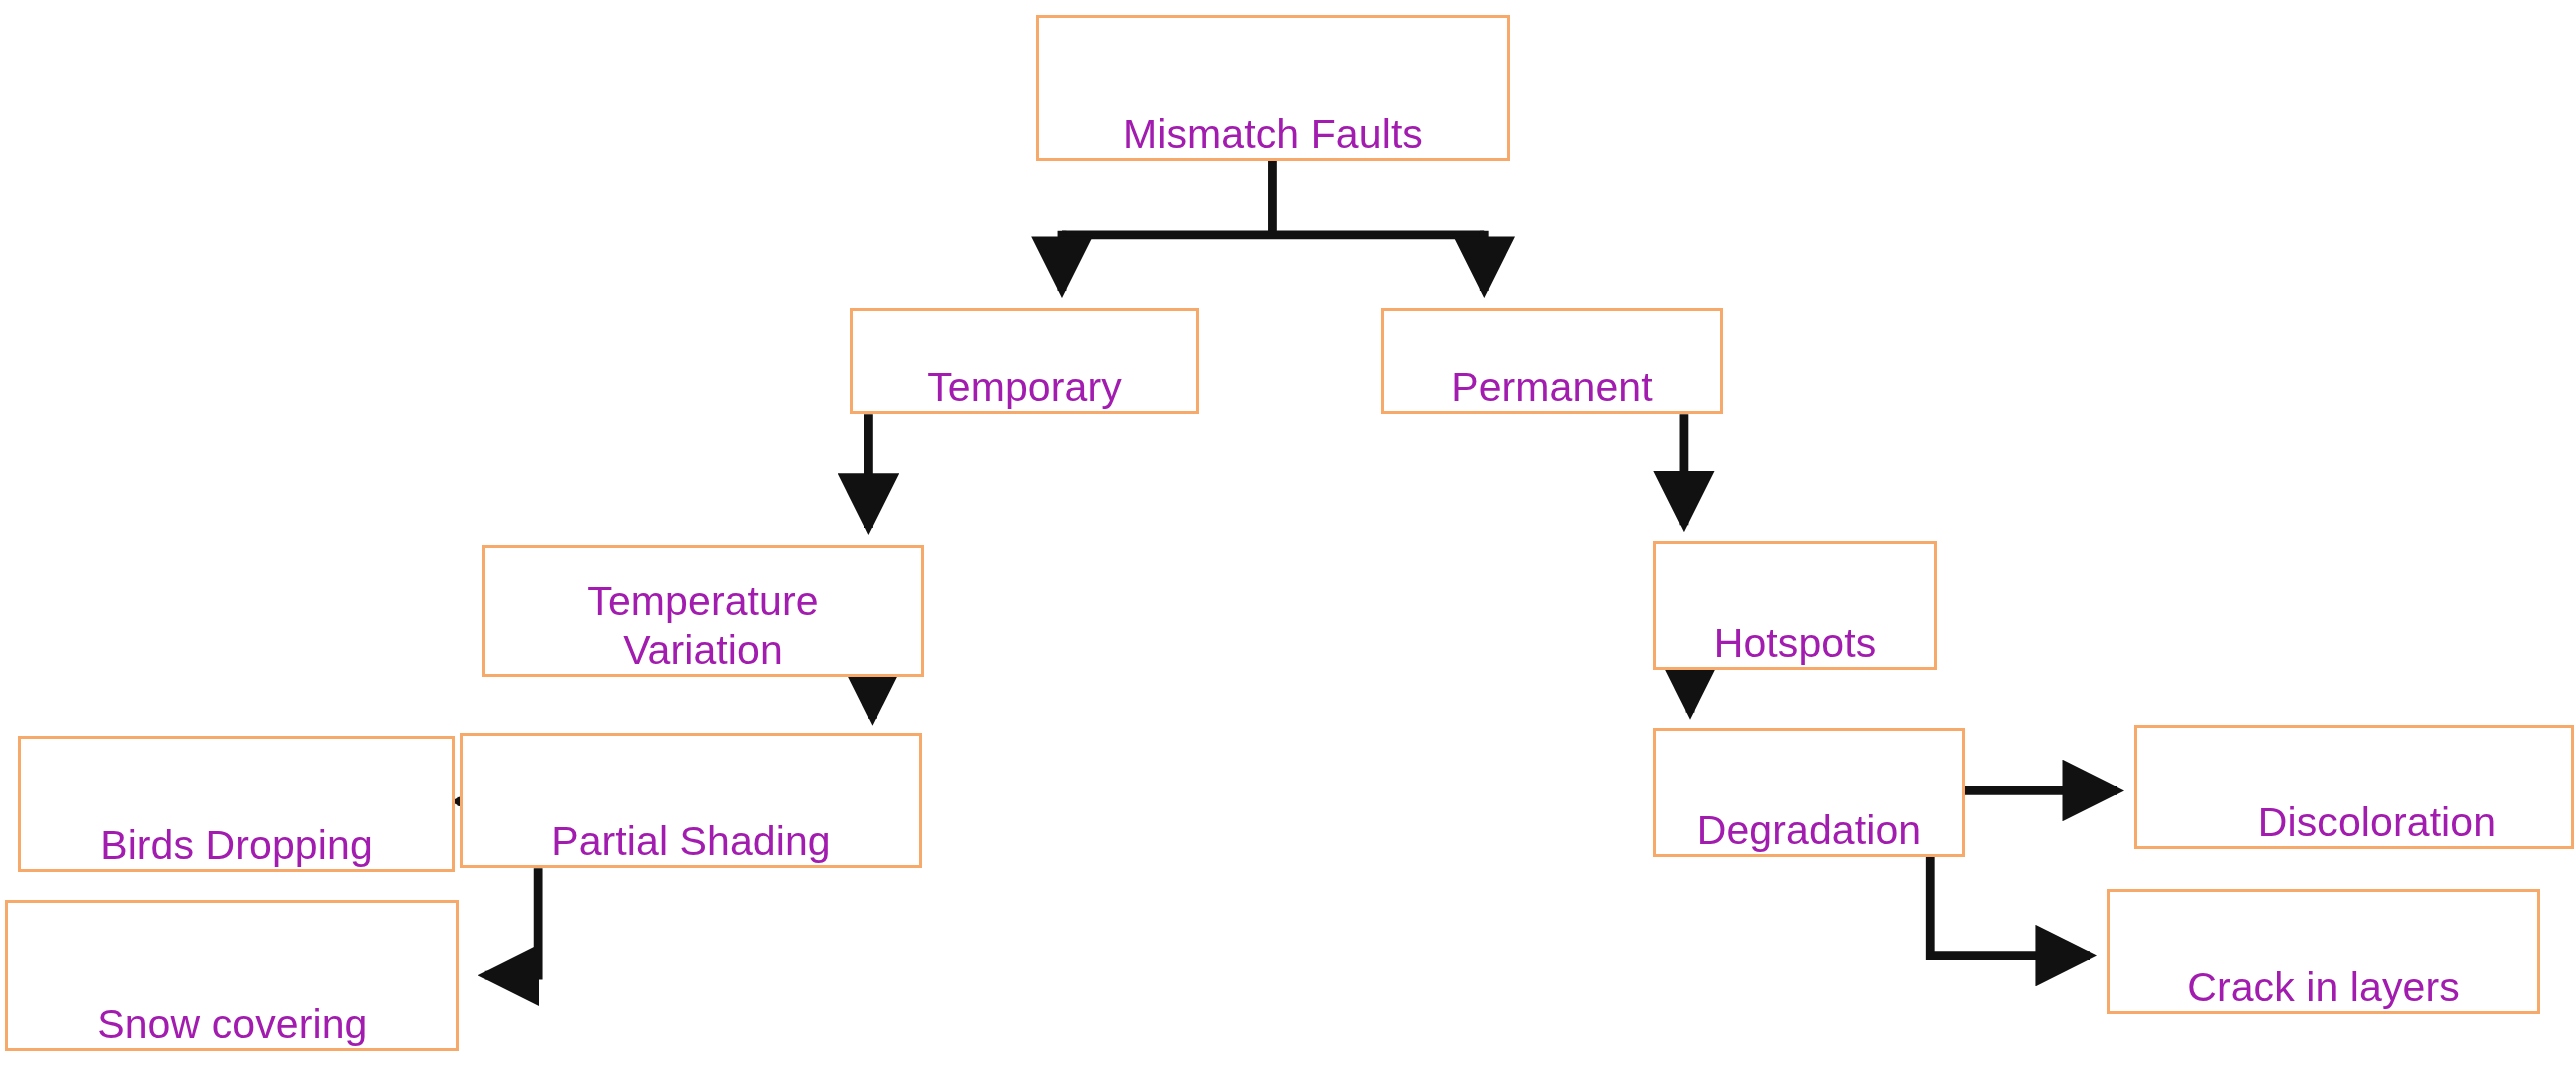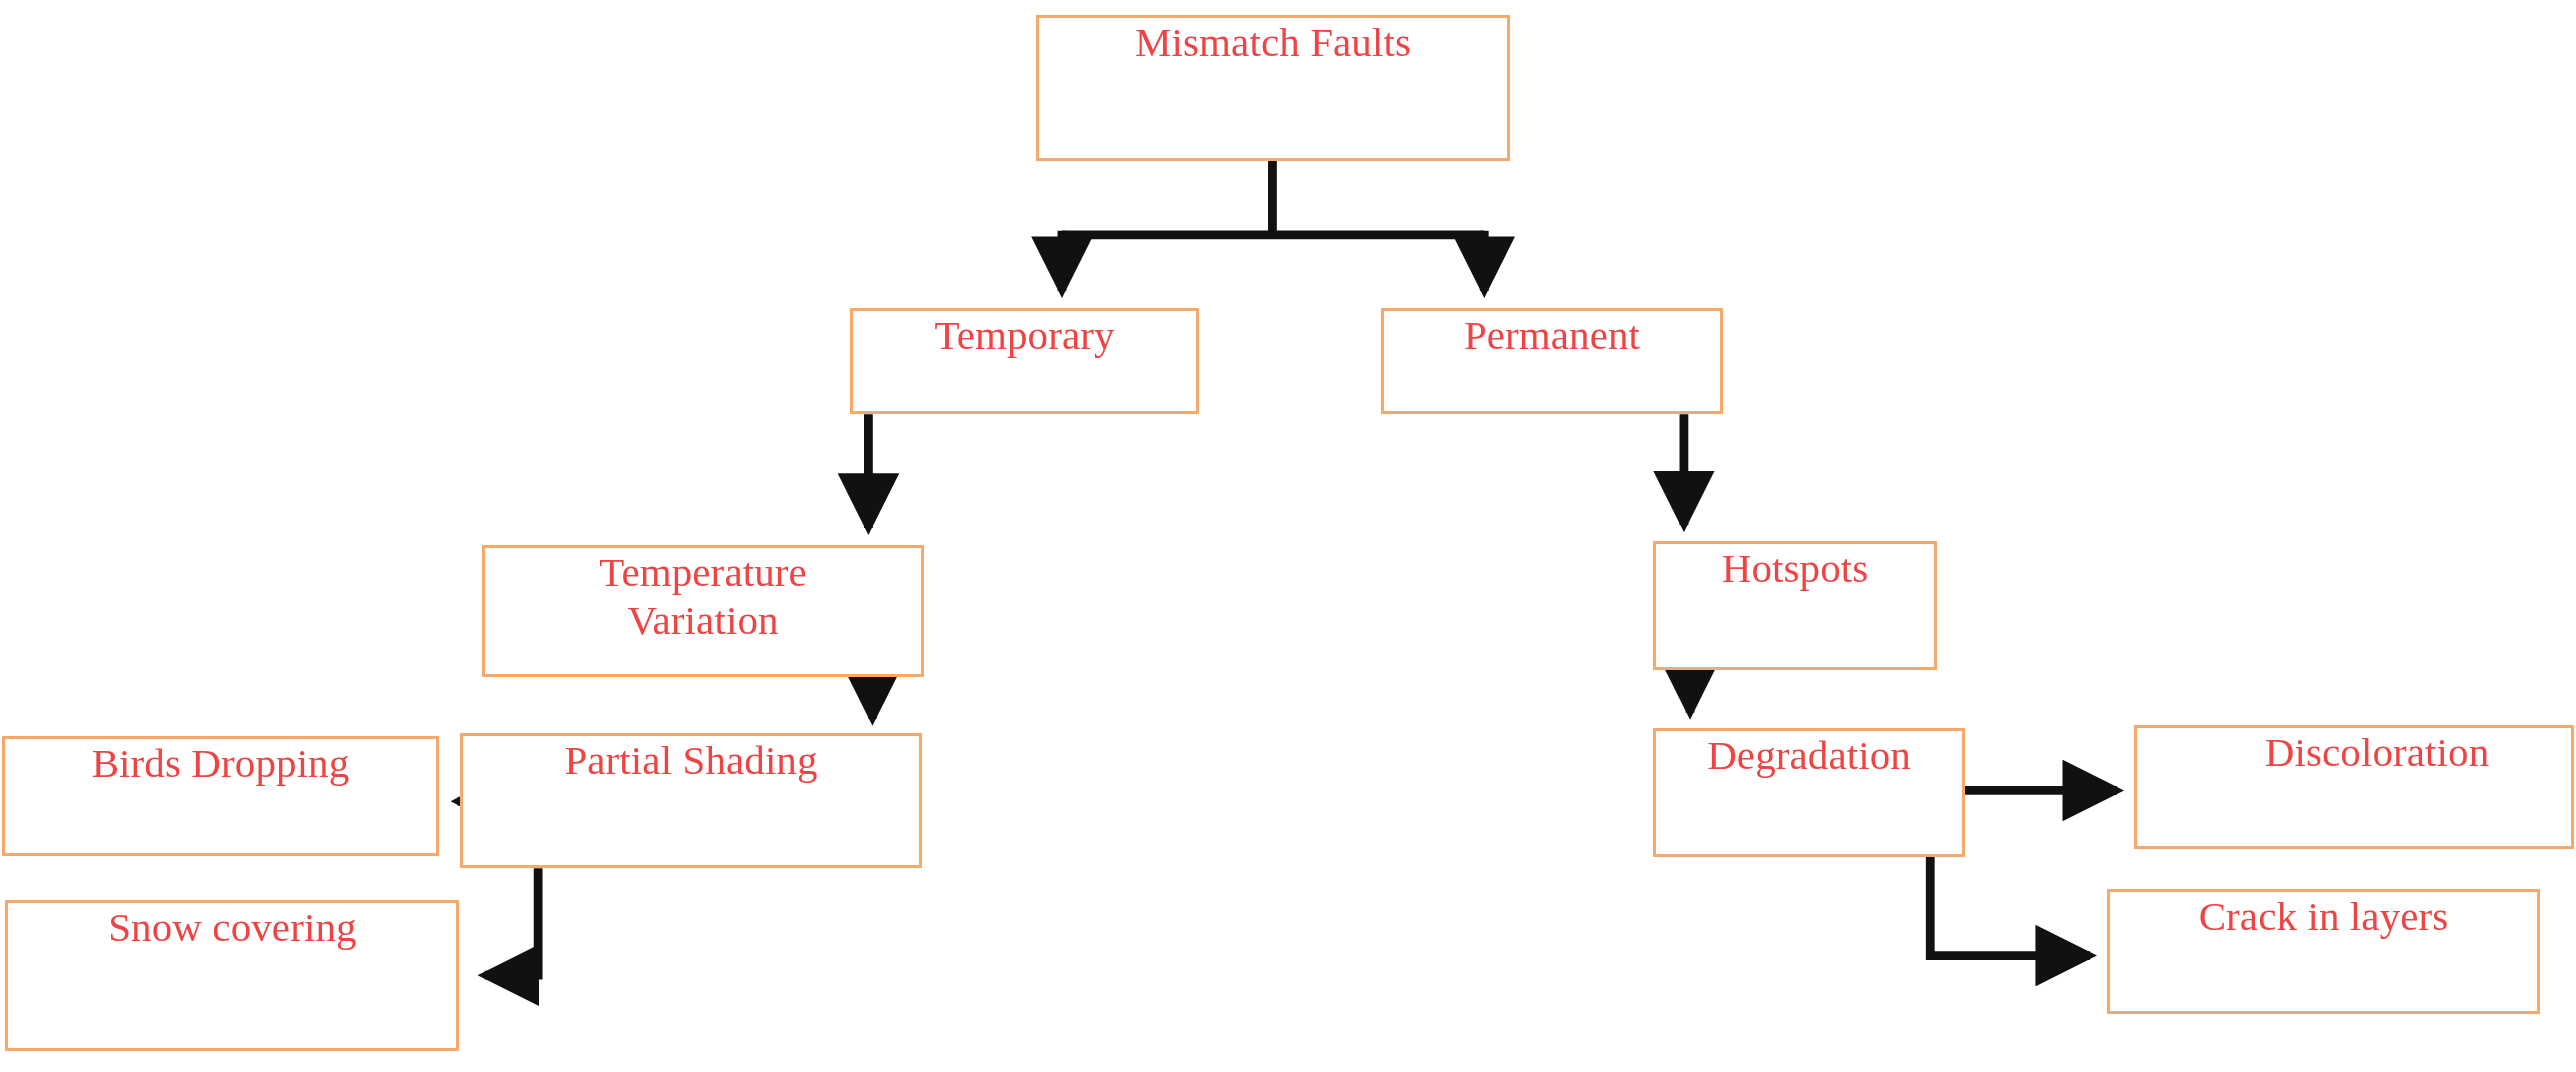--- a/index.html
+++ b/index.html
@@ -22,29 +22,28 @@
     width: 2576px;
     height: 1072px;
     pointer-events: none;
   }
   .node {
     position: absolute;
     box-sizing: border-box;
     background: #ffffff;
     border: 3.4px solid #F7A96A;
     display: flex;
-    align-items: flex-start;
+    align-items: flex-end;
     justify-content: center;
     text-align: center;
-    color: #ef4444;
+    color: #a21caf;
     font-size: 41px;
     line-height: 1.18;
     letter-spacing: 0.1px;
     z-index: 3;
-    font-family: Liberation Serif, serif;
   }
   .node span { display: block; white-space: pre-line; }
 </style>
 </head>
 <body>
 
 <div id="canvas">
 
   <svg id="edges" viewBox="0 0 3806 1584" width="2576" height="1072" xmlns="http://www.w3.org/2000/svg">
     <defs>
@@ -100,21 +99,21 @@
     <span>Hotspots</span>
   </div>
 
   <div class="node" style="left:460px; top:733px; width:462px; height:135px;">
     <span>Partial Shading</span>
   </div>
   <div class="node" style="left:1653px; top:728px; width:312px; height:129px;">
     <span>Degradation</span>
   </div>
 
-  <div class="node" style="left:2px; top:736px; width:437px; height:120px;">
+  <div class="node" style="left:18px; top:736px; width:437px; height:136px;">
     <span>Birds Dropping</span>
   </div>
   <div class="node" style="left:2134px; top:725px; width:440px; height:124px;padding-left:46px;">
     <span>Discoloration</span>
   </div>
   <div class="node" style="left:5.4px; top:900px; width:454px; height:151px;">
     <span>Snow covering</span>
   </div>
   <div class="node" style="left:2107px; top:889px; width:433px; height:125px;">
     <span>Crack in layers</span>

